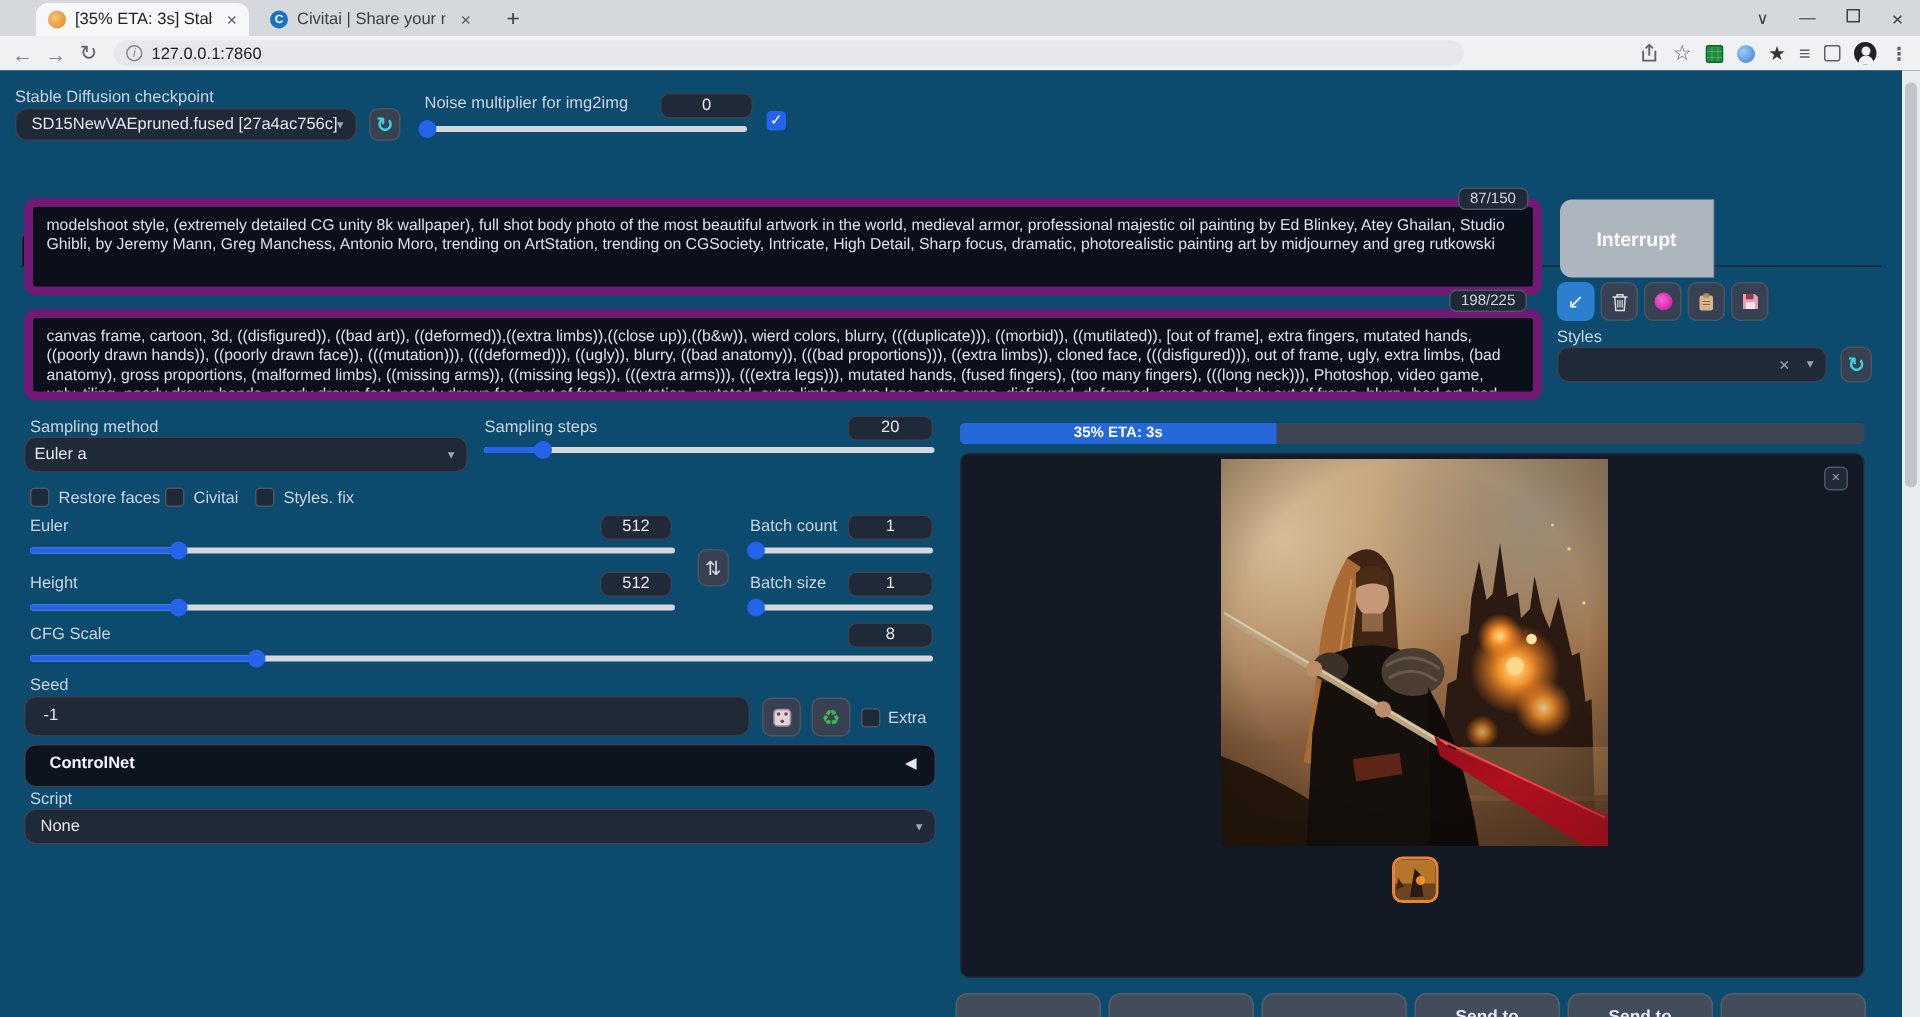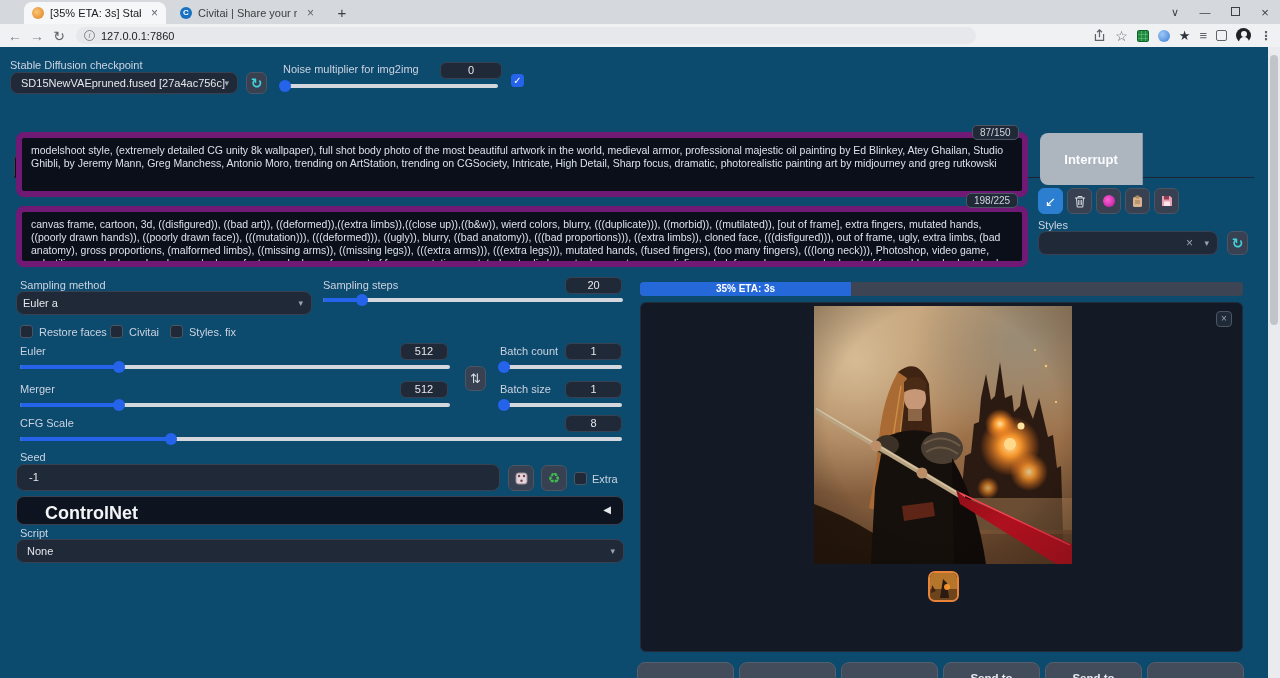--- a/index.html
+++ b/index.html
@@ -226,21 +226,21 @@
     <div class="numbox" style="left:565px; top:296px; width:57px; height:17px;">1</div>
     <div class="slider" style="left:500px; top:318px; width:122px;">
       <div class="fill" style="width:0%;"></div>
         <div class="handle" style="left:-2px;"></div>
     </div>
 
     <div class="iconbtn" style="left:465px; top:319px; width:21px; height:25px; color:#d7dce4; font-size:13px;">
       <span>⇅</span>
     </div>
 
-    <div class="lbl" style="position:absolute; left:20px; top:336px;">Merger</div>
+    <div class="lbl" style="position:absolute; left:20px; top:336px;">Height</div>
     <div class="numbox" style="left:400px; top:334px; width:48px; height:17px;">512</div>
     <div class="slider" style="left:20px; top:356px; width:430px;">
       <div class="fill" style="width:23%;"></div>
         <div class="handle" style="left:calc(23% - 6px);"></div>
     </div>
 
     <div class="lbl" style="position:absolute; left:500px; top:336px;">Batch size</div>
     <div class="numbox" style="left:565px; top:334px; width:57px; height:17px;">1</div>
     <div class="slider" style="left:500px; top:356px; width:122px;">
       <div class="fill" style="width:0%;"></div>
@@ -264,21 +264,21 @@
           <circle cx="6.5" cy="8.8" r="1.2" fill="#73414e"></circle>
         </svg>
     </div>
     <div class="iconbtn" style="left:541px; top:418px; width:26px; height:26px; color:#3fb950; font-size:14px;">
       <span>♻</span>
     </div>
     <div class="checkbox" style="left:574px; top:425px;"></div>
     <div class="lbl" style="position:absolute; left:592px; top:426px;">Extra</div>
 
     <div style="position:absolute; left:16px; top:449px; width:608px; height:29px; border:1px solid #374151; border-radius:8px; background:#0e1320;">
-      <span style="position:absolute; left:16px; top:6px; font-size:18px; font-weight:700; color:#f3f4f6;margin-left:12px;">ControlNet</span>
+      <span style="position:absolute; left:16px; top:6px; font-size:11px; font-weight:700; color:#f3f4f6;">ControlNet</span>
       <span style="position:absolute; right:12px; top:7px; color:#e5e7eb; font-size:10px;">◀</span>
     </div>
 
     <div class="lbl" style="position:absolute; left:20px; top:480px;">Script</div>
     <div class="input-box" style="position:absolute; left:16px; top:492px; width:608px; height:24px; font-size:11px; line-height:22px; padding:0 10px;">
       <span>None</span>
       <span class="caret">▾</span>
     </div>
 
     <div class="progress" style="top:235px;">

